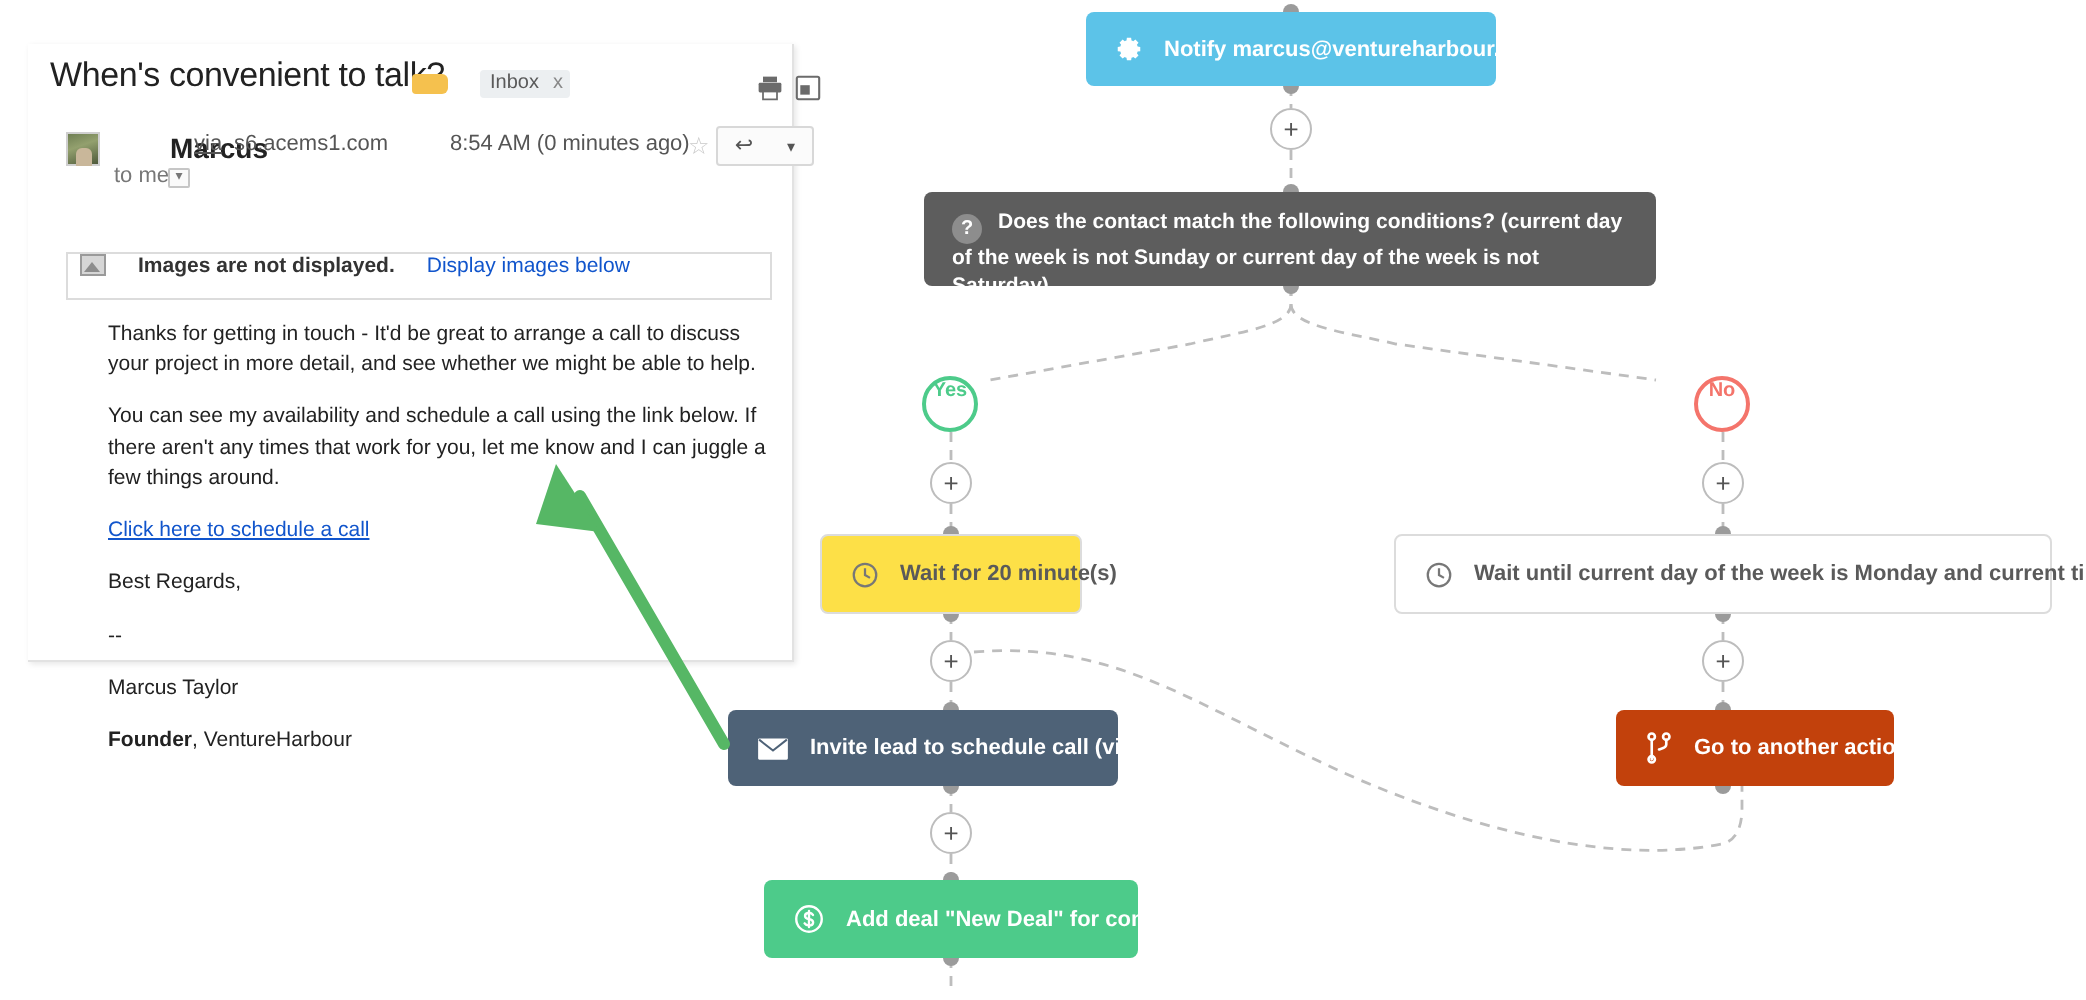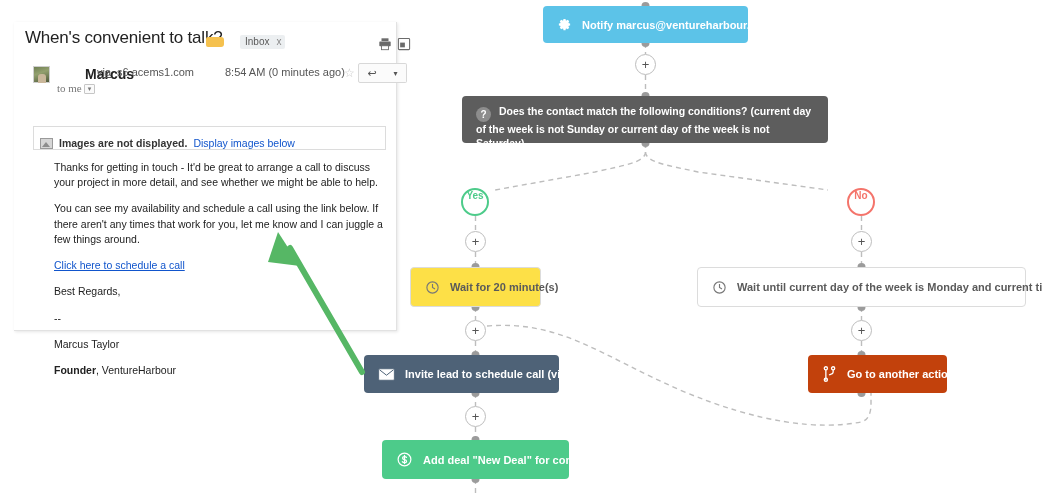--- a/index.html
+++ b/index.html
@@ -58,21 +58,21 @@
     background: linear-gradient(160deg,#6f7f53 0%,#93a06e 40%,#4f5a3b 100%);
     border: 1px solid #cfcfcf;
   }
   #avatar:after{
     content:""; position:absolute; left:4px; top:7px; width:8px;height:9px;
     background:#c9b79a; border-radius:3px 3px 0 0;
   }
   #sender-name { position:absolute; left:43px; top:2px; font-size:14px; font-weight:bold; color:#222;padding-left:28px; }
   #sender-via { position:absolute; left:83px; top:2px; font-size:11px; color:#555; text-decoration:underline; }
   #sender-domain { position:absolute; left:103px; top:2px; font-size:11px; color:#555; }
-  #to-me { position:absolute; left:43px; top:18px; font-size:11px; color:#777;font-family:Liberation Serif, serif; }
+  #to-me { position:absolute; left:43px; top:18px; font-size:11px; color:#777; }
   #to-me-caret {
     position:absolute; left:70px; top:20px; width:11px; height:10px;
     border:1px solid #c6c6c6; background:#fafafa; border-radius:1px;
     font-size:7px; color:#777; text-align:center; line-height:8px;
   }
   #email-time { position:absolute; left:211px; top:2px; font-size:11px; color:#555; white-space:nowrap; }
   #star-icon { position:absolute; left:330px; top:2px; font-size:12px; color:#c9c9c9; }
   #reply-btn {
     position:absolute; left:344px; top:-1px; width:28px; height:20px;
     border:1px solid #d8d8d8; border-radius:2px 0 0 2px; background:#fbfbfb;
@@ -80,21 +80,21 @@
   }
   #more-btn {
     position:absolute; left:371px; top:-1px; width:22px; height:20px;
     border:1px solid #d8d8d8; border-left:none; border-radius:0 2px 2px 0; background:#fbfbfb;
     text-align:center; line-height:19px; font-size:8px; color:#555;
   }
 
   #images-bar {
     position:absolute; left:19px; top:104px; width:353px; height:24px;
     border:1px solid #dcdcdc; background:#fff;
-    display:flex; align-items:flex-end; gap:6px; padding-left:6px;
+    display:flex; align-items:flex-start; gap:16px; padding-left:6px;
     font-size:10.5px;
   }
   #image-placeholder-icon {
     width:13px; height:11px; border:1px solid #9a9a9a; background:#d6d6d6; position:relative;
   }
   #image-placeholder-icon:after{
     content:""; position:absolute; left:1px; bottom:1px;
     border-left:4px solid transparent; border-right:4px solid transparent;
     border-bottom:5px solid #8d8d8d;
   }

